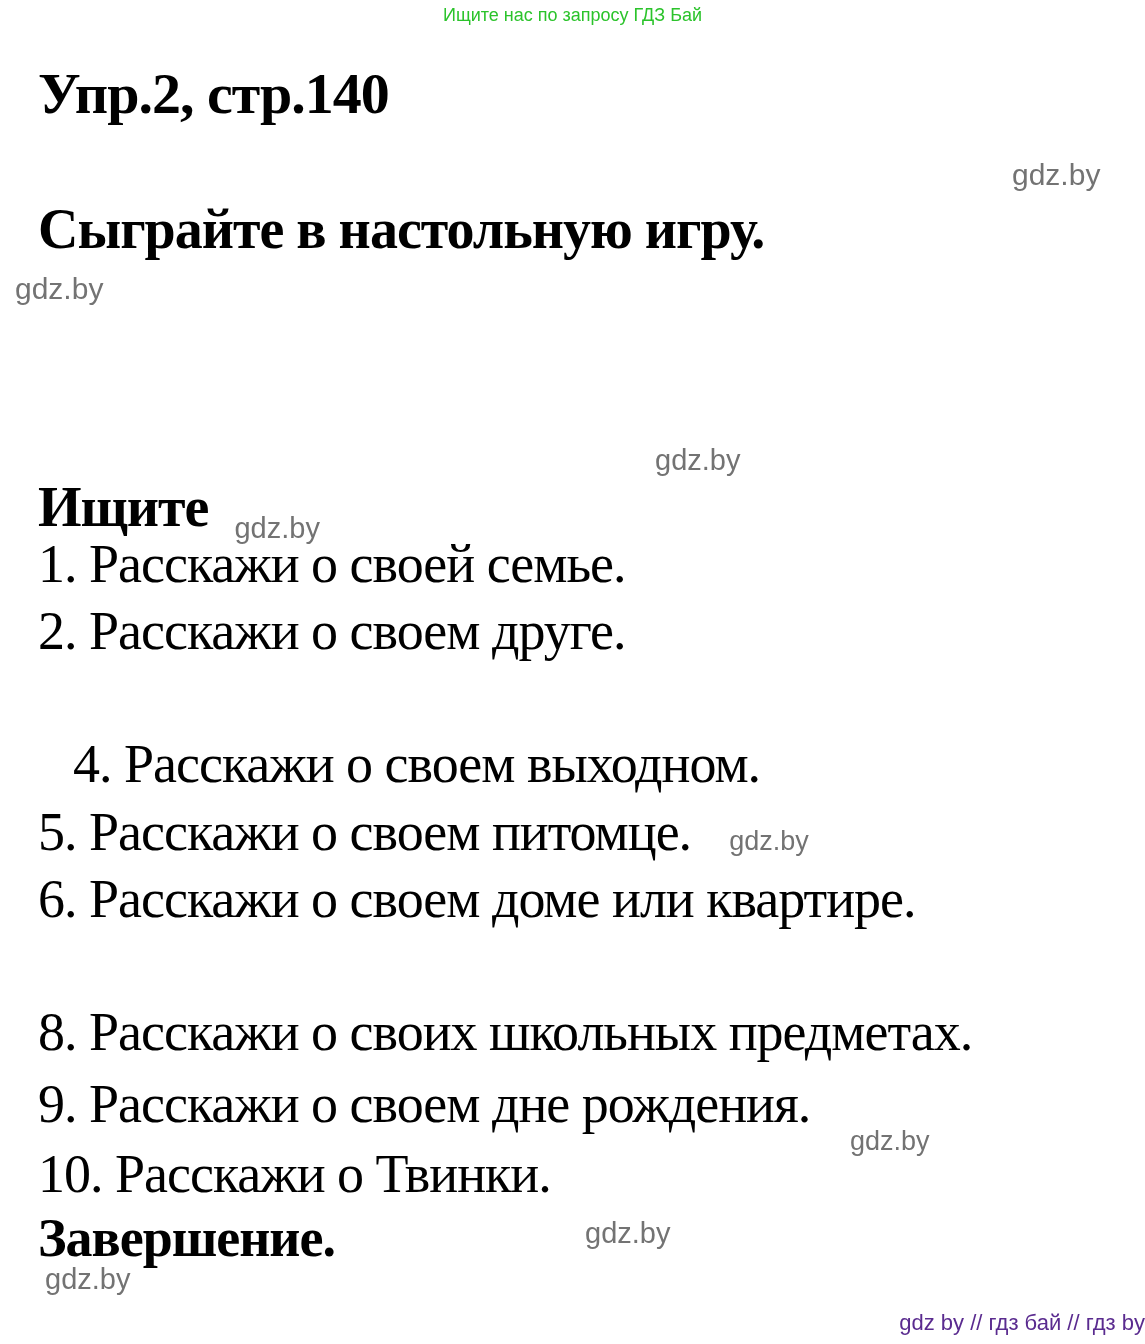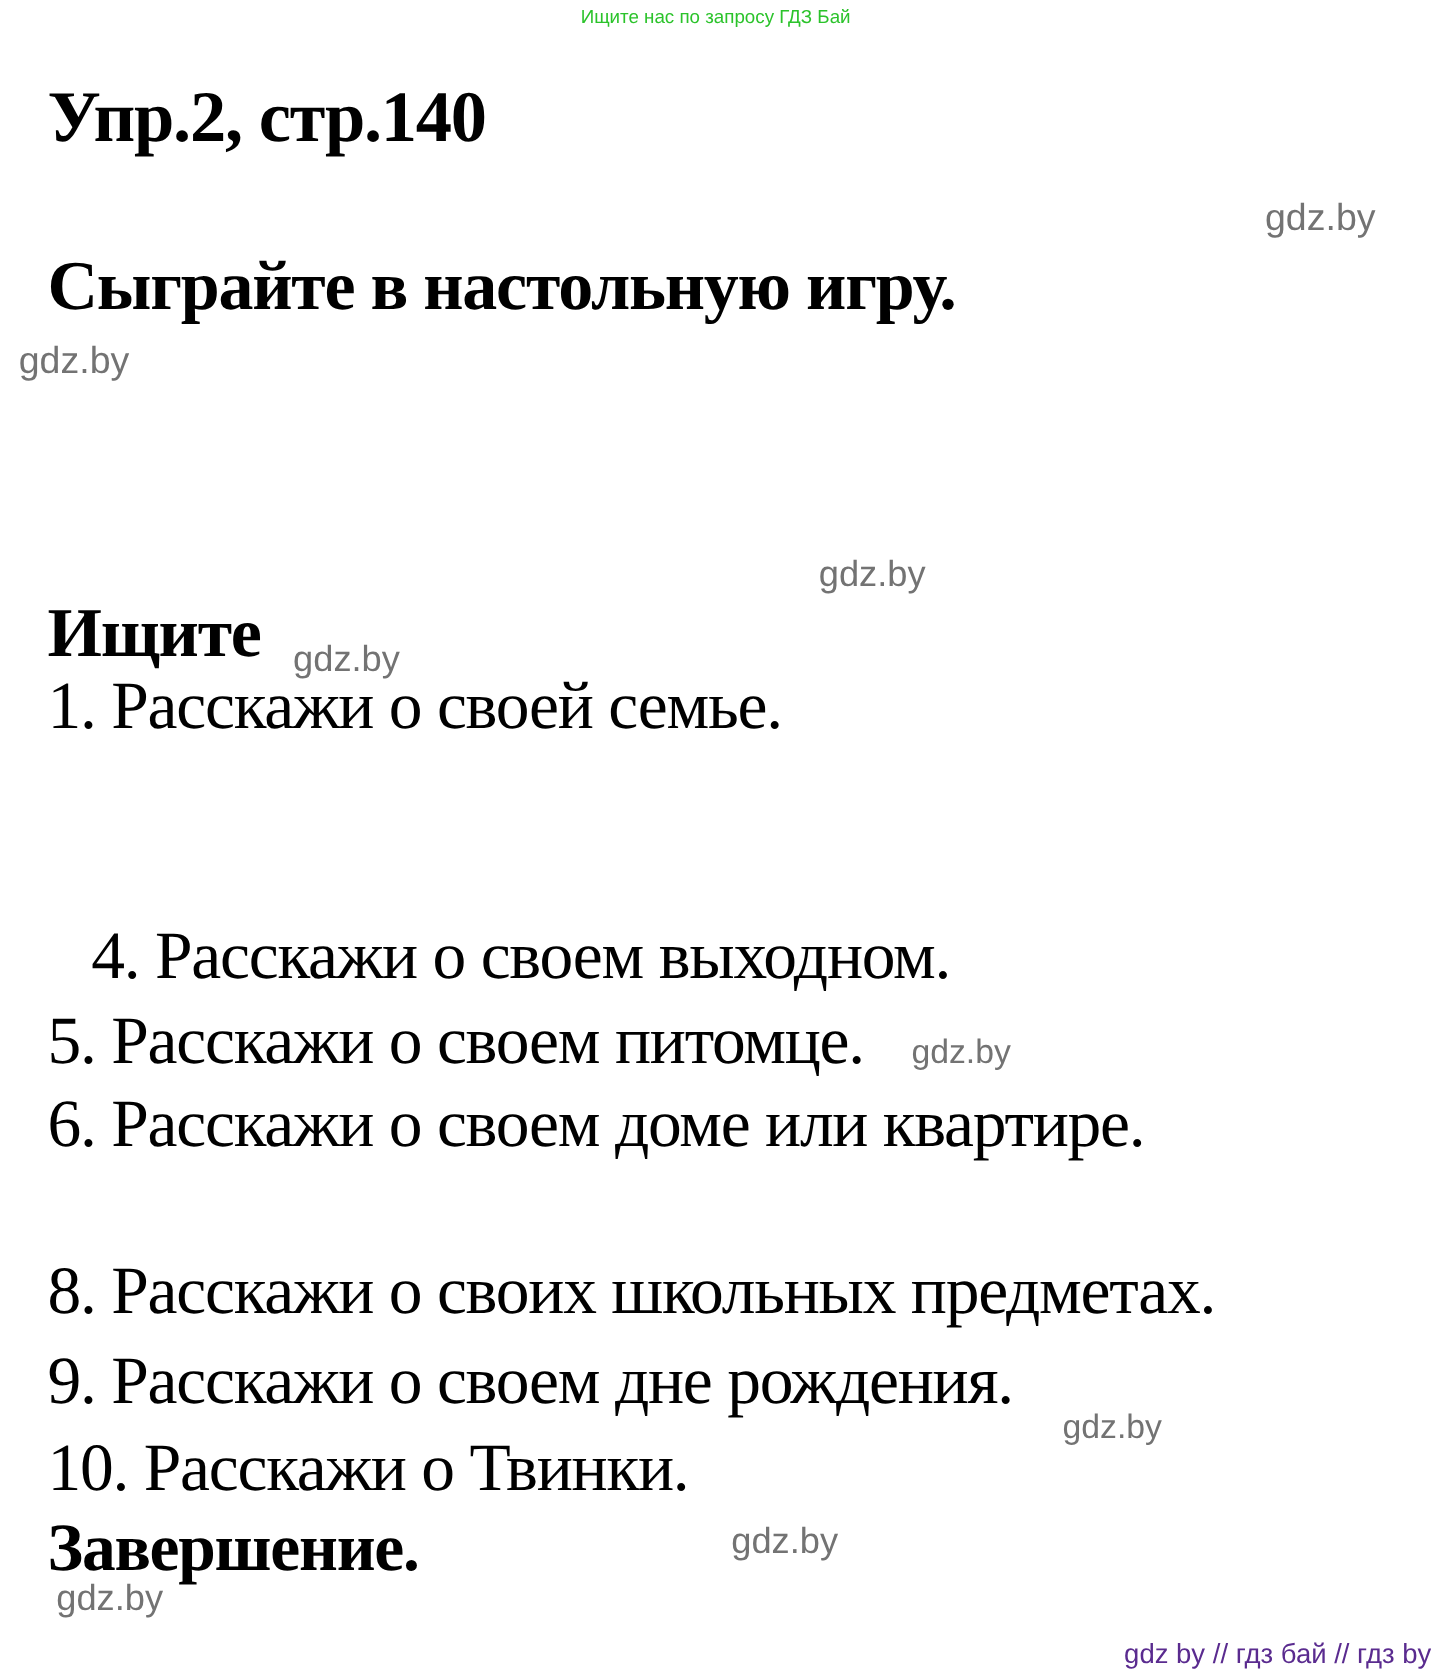--- a/index.html
+++ b/index.html
@@ -16,21 +16,21 @@
     font-family: "Liberation Serif", "DejaVu Serif", serif;
     color: #000000;
   }
   .banner {
     position: absolute;
     top: 5px;
     left: 0;
     width: 100%;
     text-align: center;
     font-family: "Liberation Sans", "DejaVu Sans", sans-serif;
-    font-size: 15px;
+    font-size: 18px;
     color: #2bc32b;
     white-space: nowrap;
   }
   .doc-title {
     position: absolute;
     left: 38px;
     top: 64px;
     font-size: 58px;
     font-weight: bold;
     line-height: 1.05;
@@ -139,20 +139,21 @@
   <div class="wm wm-abs wm-left-upper">gdz.by</div>
 
 
   <div class="wm wm-abs wm-center">gdz.by</div>
 
   <div class="section-heading heading-start">
     <span>Ищите</span><span class="wm wm-sub">gdz.by</span>
   </div>
 
   <div class="list-item li-0"><span>1. Расскажи о своей семье.</span></div>
+  <div class="list-item li-1"><span>2. Расскажи о своем друге.</span></div>
   <div class="list-item li-3"><span>4. Расскажи о своем выходном.</span></div>
   <div class="list-item li-4"><span>5. Расскажи о своем питомце.</span><span class="wm wm-inline">gdz.by</span></div>
   <div class="list-item li-5"><span>6. Расскажи о своем доме или квартире.</span></div>
   <div class="list-item li-7"><span>8. Расскажи о своих школьных предметах.</span></div>
   <div class="list-item li-8"><span>9. Расскажи о своем дне рождения.</span></div>
   <div class="list-item li-9"><span>10. Расскажи о Твинки.</span></div>
 
   <div class="wm wm-abs wm-right-mid">gdz.by</div>
 
   <div class="section-heading heading-finish">Завершение.</div>

